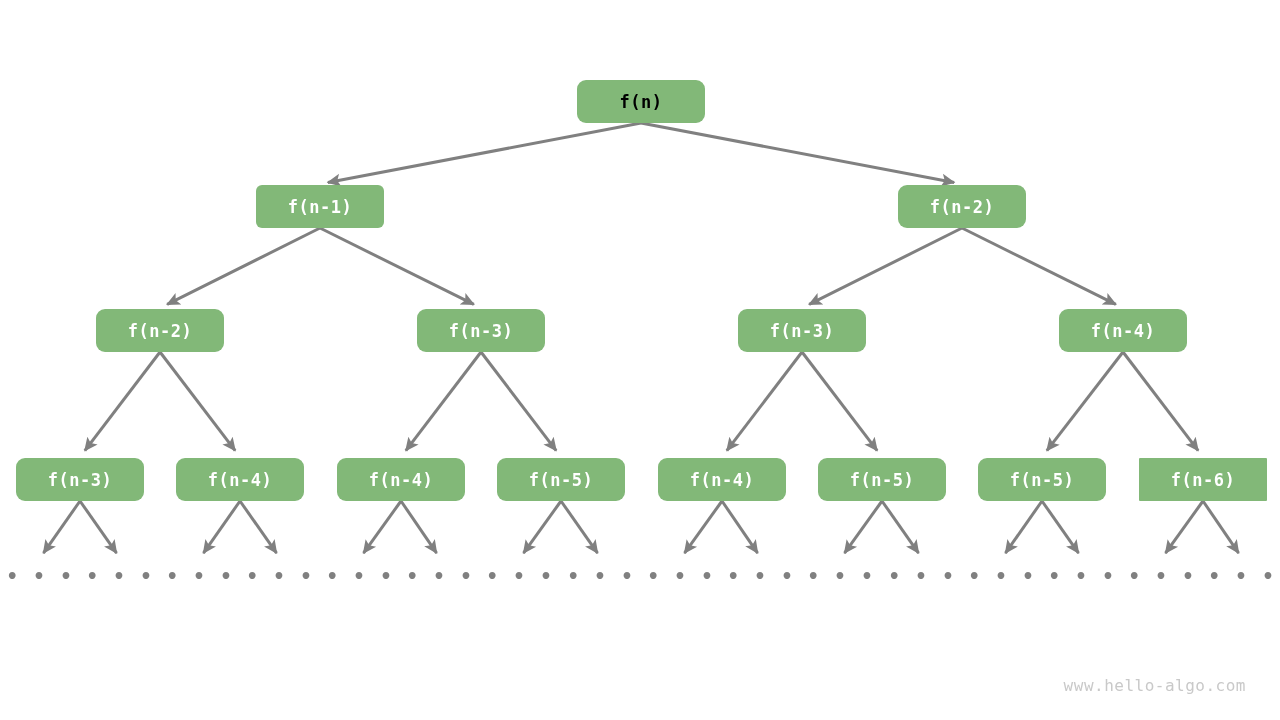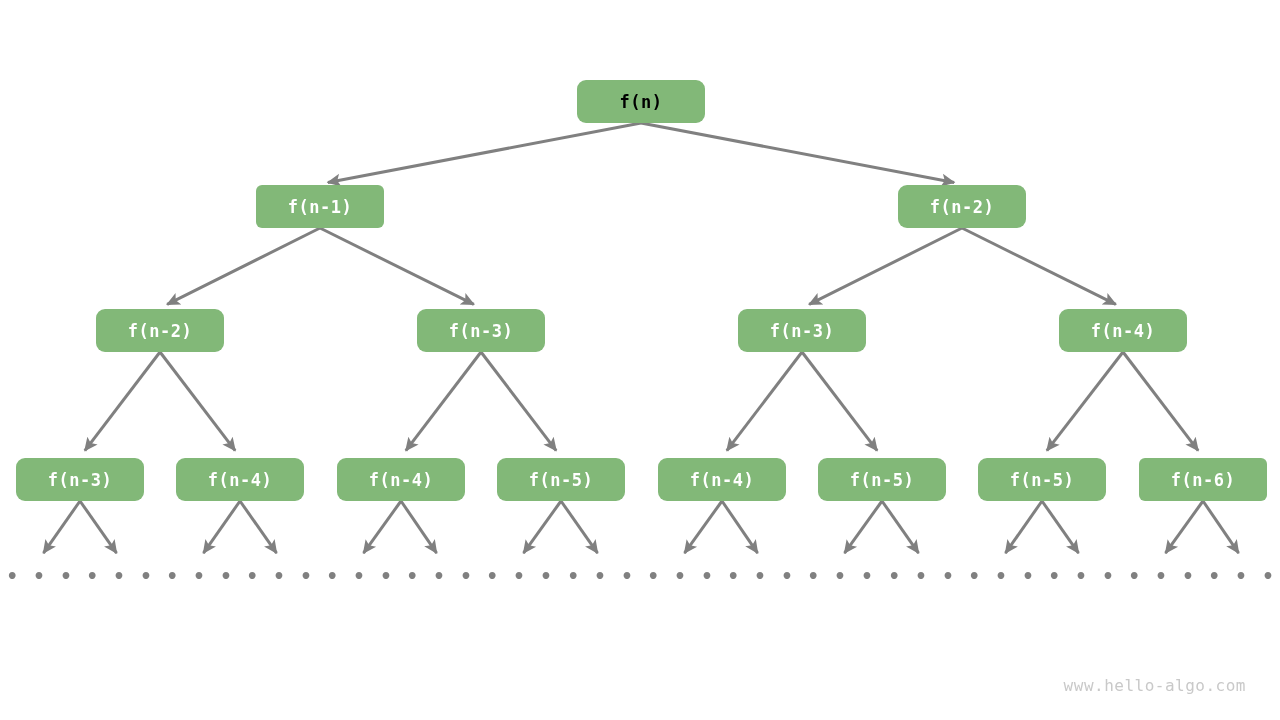--- a/index.html
+++ b/index.html
@@ -120,21 +120,21 @@
       <div class="node" style="left: 417px; top: 309px; width: 128px; height: 43px; background: rgb(130, 184, 120); color: rgb(255, 255, 255); border-radius: 9px;">f(n-3)</div>
       <div class="node" style="left: 738px; top: 309px; width: 128px; height: 43px; background: rgb(130, 184, 120); color: rgb(255, 255, 255); border-radius: 9px;">f(n-3)</div>
       <div class="node" style="left: 1059px; top: 309px; width: 128px; height: 43px; background: rgb(130, 184, 120); color: rgb(255, 255, 255); border-radius: 9px;">f(n-4)</div>
       <div class="node" style="left: 16px; top: 458px; width: 128px; height: 43px; background: rgb(130, 184, 120); color: rgb(255, 255, 255); border-radius: 9px;">f(n-3)</div>
       <div class="node" style="left: 176px; top: 458px; width: 128px; height: 43px; background: rgb(130, 184, 120); color: rgb(255, 255, 255); border-radius: 9px;">f(n-4)</div>
       <div class="node" style="left: 337px; top: 458px; width: 128px; height: 43px; background: rgb(130, 184, 120); color: rgb(255, 255, 255); border-radius: 9px;">f(n-4)</div>
       <div class="node" style="left: 497px; top: 458px; width: 128px; height: 43px; background: rgb(130, 184, 120); color: rgb(255, 255, 255); border-radius: 9px;">f(n-5)</div>
       <div class="node" style="left: 658px; top: 458px; width: 128px; height: 43px; background: rgb(130, 184, 120); color: rgb(255, 255, 255); border-radius: 9px;">f(n-4)</div>
       <div class="node" style="left: 818px; top: 458px; width: 128px; height: 43px; background: rgb(130, 184, 120); color: rgb(255, 255, 255); border-radius: 9px;">f(n-5)</div>
       <div class="node" style="left: 978px; top: 458px; width: 128px; height: 43px; background: rgb(130, 184, 120); color: rgb(255, 255, 255); border-radius: 9px;">f(n-5)</div>
-      <div class="node" style="left: 1139px; top: 458px; width: 128px; height: 43px; background: rgb(130, 184, 120); color: rgb(255, 255, 255); border-radius: 6px;">f(n-6)</div>
+      <div class="node" style="left: 1139px; top: 458px; width: 128px; height: 43px; background: rgb(130, 184, 120); color: rgb(255, 255, 255); border-radius: 1px;">f(n-6)</div>
     </div>
   <div id="ellipsis-layer">
       <div class="ellipsis" style="left: 10px; top: 564px; width: 60px; height: 24px; color: rgb(128, 128, 128);">• • •</div>
       <div class="ellipsis" style="left: 90px; top: 564px; width: 60px; height: 24px; color: rgb(128, 128, 128);">• • •</div>
       <div class="ellipsis" style="left: 170px; top: 564px; width: 60px; height: 24px; color: rgb(128, 128, 128);">• • •</div>
       <div class="ellipsis" style="left: 250px; top: 564px; width: 60px; height: 24px; color: rgb(128, 128, 128);">• • •</div>
       <div class="ellipsis" style="left: 330px; top: 564px; width: 60px; height: 24px; color: rgb(128, 128, 128);">• • •</div>
       <div class="ellipsis" style="left: 410px; top: 564px; width: 60px; height: 24px; color: rgb(128, 128, 128);">• • •</div>
       <div class="ellipsis" style="left: 490px; top: 564px; width: 60px; height: 24px; color: rgb(128, 128, 128);">• • •</div>
       <div class="ellipsis" style="left: 571px; top: 564px; width: 60px; height: 24px; color: rgb(128, 128, 128);">• • •</div>

